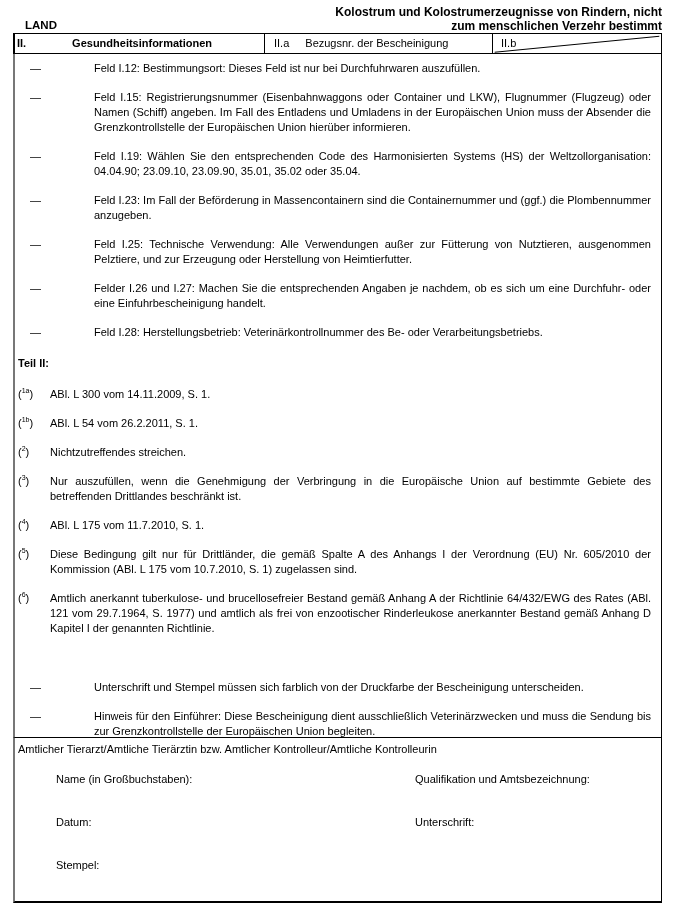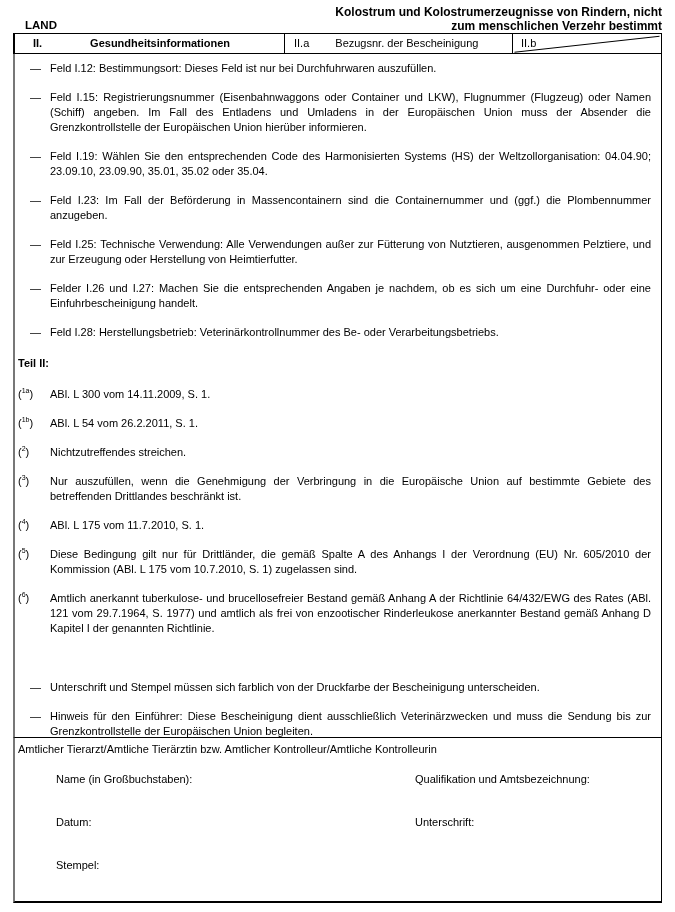--- a/index.html
+++ b/index.html
@@ -18,44 +18,44 @@
   .top-header{display:flex;justify-content:space-between;align-items:flex-end;height:27px;}
   .land{font-weight:bold;font-size:11.5px;padding-left:12px;}
   .doc-title{font-weight:bold;font-size:12px;text-align:right;white-space:pre-line;line-height:14px;}
   
   .info-row{
     display:flex;width:649px;height:21px;
     border:1px solid #000;border-left:2px solid #000;
     align-items:stretch;
   }
   .info-cell{display:flex;align-items:center;}
-  .cell-part{width:270px;border-right:1px solid #000;padding:0 6px 0 18px;}
+  .cell-part{width:250px;border-right:1px solid #000;padding:0 6px 0 2px;}
   .cell-part .cell-label{font-weight:bold;}
   .cell-part .cell-title{font-weight:bold;flex:1;text-align:center;}
-  .cell-ref{width:228px;border-right:1px solid #000;padding-left:9px;gap:26px;}
+  .cell-ref{width:228px;border-right:1px solid #000;padding-left:9px;gap:16px;}
   .cell-local{flex:1;position:relative;padding-left:8px;align-items:center;}
   .cell-local .cell-label{position:relative;z-index:2;background:transparent;}
   .diag-svg{position:absolute;left:0;top:0;width:100%;height:100%;z-index:1;}
   
   .main-box{
     width:649px;height:683px;
     border-left:2px solid #777;border-right:1px solid #000;
     border-bottom:0;border-top:0;
     padding:7px 10px 0 3px;
     overflow:hidden;
   }
   .sig-box{
     width:649px;height:166px;
     border:1px solid #000;border-left:2px solid #777;border-bottom:2px solid #000;
     padding:4px 10px 0 3px;
   }
   
   .note-item{display:flex;padding-left:12px;margin-bottom:14px;}
   .note-marker{width:20px;flex:0 0 20px;}
-  .note-text{flex:1;text-align:justify;}
+  .note-text{flex:1;text-align:justify;margin-left:44px;}
   .teil2{font-weight:bold;margin:16px 0 16px 0;}
   
   .fn-item{display:flex;margin-bottom:14px;}
   .fn-marker{width:32px;flex:0 0 32px;white-space:nowrap;}
   .fn-marker sup{font-size:7px;line-height:0;}
   .fn-text{flex:1;text-align:justify;}
   .closing-gap{height:30px;}
   
   .sig-heading{margin-bottom:15px;}
   .sig-grid{display:grid;grid-template-columns:397px 1fr;row-gap:28px;}

